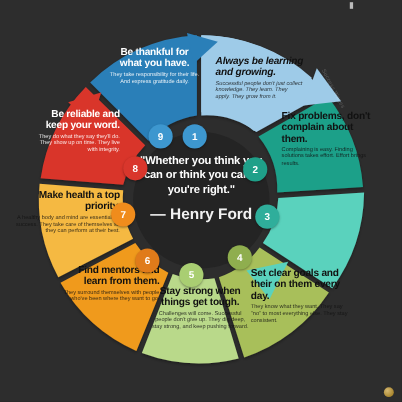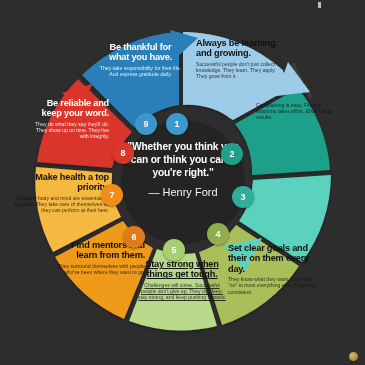--- a/index.html
+++ b/index.html
@@ -31,25 +31,25 @@
     opacity: 0.82;
   }
   .light .seg-title, .light .seg-body { color: #fff; }
   .light .seg-body { opacity: 0.88; }
 
   .ta-l { text-align: left; }
   .ta-r { text-align: right; }
   .ta-c { text-align: center; }
 
   
-  #s1 { left: 196px; top: 38px;  width: 80px; }
+  #s1 { left: 196px; top: 50px;  width: 80px; font-style: italic; }
   #s2 { left: 256px; top: 100px; width: 86px; }
   #s3 { left: 256px; top: 171px; width: 86px; }
   #s4 { left: 228px; top: 243px; width: 92px; }
-  #s5 { left: 137px; top: 259px; width: 90px; text-decoration: underline; }
+  #s5 { left: 137px; top: 259px; width: 90px; }
   #s6 { left: 57px;  top: 240px; width: 88px; }
   #s7 { left: 14px;  top: 172px; width: 95px; }
   #s8 { left: 26px;  top: 98px;  width: 83px; }
   #s9 { left: 99px;  top: 42px;  width: 83px; }
 
   
   #center-quote {
     position: absolute;
     left: 124px; top: 140px;
     width: 118px;
@@ -57,22 +57,22 @@
     color: #ffffff;
   }
   #quote-text {
     font-size: 10.2px;
     line-height: 13px;
     font-weight: bold;
     letter-spacing: -0.15px;
   }
   #quote-author {
     margin-top: 7px;
-    font-size: 11px;
-    font-weight: normal;
+    font-size: 14px;
+    font-weight: bold;
     color: #f2f2f2;
   }
 
   
   .badge {
     position: absolute;
     width: 22px; height: 22px;
     border-radius: 50%;
     color: #fff;
     font-weight: bold;
@@ -164,20 +164,21 @@
 
     <circle cx="183" cy="182" r="62" fill="#242424"></circle>
   </svg>
 
   <div class="seg-text ta-l" id="s1">
     <div class="seg-title">Always be learning and growing.</div>
     <div class="seg-body">Successful people don't just collect knowledge. They learn. They apply. They grow from it.</div>
   </div>
 
   <div class="seg-text ta-l" id="s2">
+    <div class="seg-title">Fix problems, don't complain about them.</div>
     <div class="seg-body">Complaining is easy. Finding solutions takes effort. Effort brings results.</div>
   </div>
 
 
   <div class="seg-text ta-l" id="s4">
     <div class="seg-title">Set clear goals and their on them every day.</div>
     <div class="seg-body">They know what they want. They say "no" to most everything else. They stay consistent.</div>
   </div>
 
   <div class="seg-text ta-c" id="s5">

